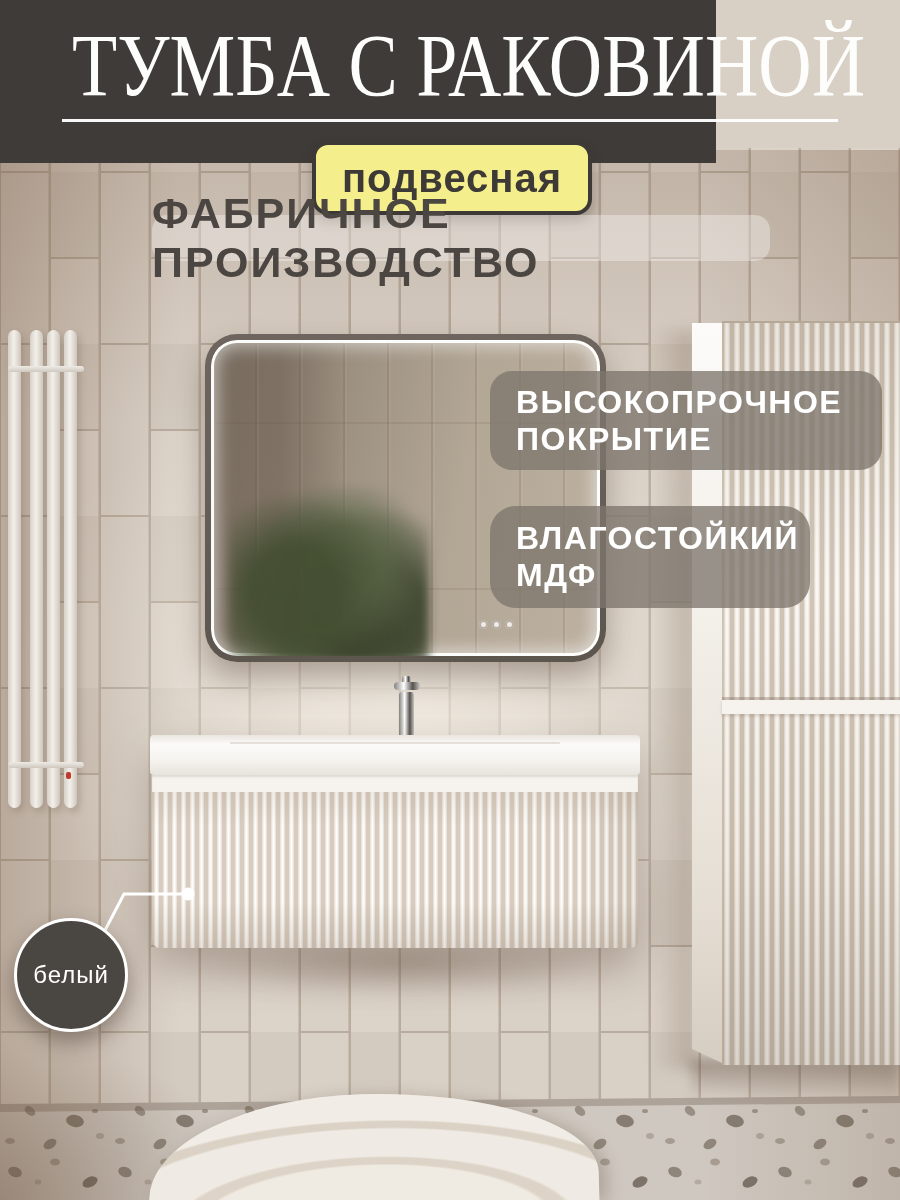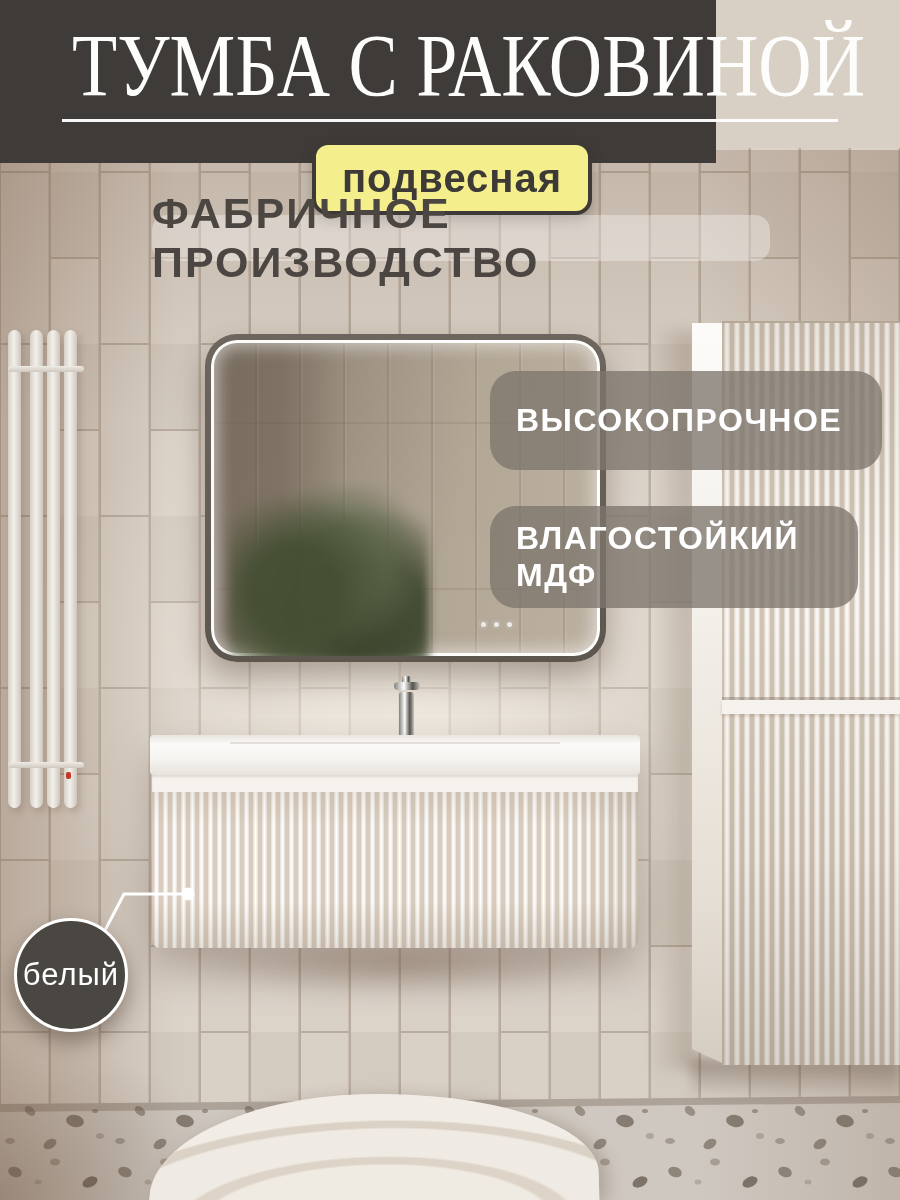--- a/index.html
+++ b/index.html
@@ -96,40 +96,40 @@
           radial-gradient(120% 170% at 50% 120%,
             #efeae2 0% 33%, #ddd4c7 34% 37%, #efebe4 38% 52%,
             #dbd2c5 53% 56%, #f1ede6 57% 73%, #e2dacd 74% 77%, #f0ece5 78% 100%);
         box-shadow:8px 2px 16px rgba(95,75,58,0.28);}
 
   
   .callout-svg{left:0;top:0;width:900px;height:1200px;z-index:6;pointer-events:none;}
   .color-chip{left:14px;top:918px;width:108px;height:108px;border-radius:50%;z-index:7;
         background:#4a4641;border:3px solid #ffffff;display:flex;align-items:center;justify-content:center;
         box-shadow:0 10px 22px rgba(60,45,35,0.45);}
-  .color-chip span{color:#fff;font-size:31px;letter-spacing:1px;}
+  .color-chip span{color:#fff;font-size:24px;letter-spacing:1px;}
 
   
   .header{left:0;top:0;width:716px;height:163px;background:#3f3b38;z-index:8;}
   .header-title{position:absolute;left:0;top:22px;width:900px;text-align:center;white-space:nowrap;
         color:#fdfdfc;font-family:"Liberation Serif",serif;font-size:88px;line-height:1;
         transform:scaleX(0.84);letter-spacing:0px;}
   .header-rule{position:absolute;left:62px;top:119px;width:776px;height:3px;background:rgba(255,255,255,0.96);}
   .tag-mount{left:312px;top:141px;width:272px;height:66px;z-index:9;background:#f4ef8c;
         border:4px solid #3d3936;border-radius:16px;display:flex;align-items:center;justify-content:center;
         box-shadow:0 6px 12px rgba(50,44,38,0.30);}
   .tag-mount span{font-size:40px;font-weight:bold;color:#3d3936;letter-spacing:1px;}
   .subtitle{left:152px;top:215px;width:618px;height:46px;z-index:9;border-radius:15px;
         background:rgba(255,255,255,0.34);display:flex;align-items:center;justify-content:center;}
   .subtitle span{font-size:43px;font-weight:bold;color:#4b4642;letter-spacing:2px;}
   .feature{z-index:9;border-radius:26px;background:rgba(126,118,109,0.78);
         display:flex;flex-direction:column;justify-content:center;padding-left:26px;box-sizing:border-box;}
   .feature div{color:#ffffff;font-weight:bold;font-size:32px;line-height:37px;letter-spacing:1.5px;}
-  .feature.f1{left:490px;top:371px;width:392px;height:99px;}
-  .feature.f2{left:490px;top:506px;width:368px;height:102px;}
+  .feature.f1{left:490px;top:371px;width:392px;height:99px;border-radius:22px;}
+  .feature.f2{left:490px;top:506px;width:320px;height:102px;}
 </style>
 </head>
 <body>
 
 <div class="stage">
 
   <svg class="scene" width="900" height="1200">
     <defs>
       <pattern id="tilePat" width="100" height="172" patternUnits="userSpaceOnUse">
         <rect width="100" height="172" fill="#b9ac9e"></rect>
@@ -222,19 +222,20 @@
   <div class="abs tag-mount">
     <span>подвесная</span>
   </div>
 
   <div class="abs subtitle">
     <span>ФАБРИЧНОЕ ПРОИЗВОДСТВО</span>
   </div>
 
   <div class="abs feature f1">
     <div>ВЫСОКОПРОЧНОЕ</div>
+    <div>ПОКРЫТИЕ</div>
   </div>
   <div class="abs feature f2">
     <div>ВЛАГОСТОЙКИЙ</div>
     <div>МДФ</div>
   </div>
 
 </div>
 
 </body></html>

